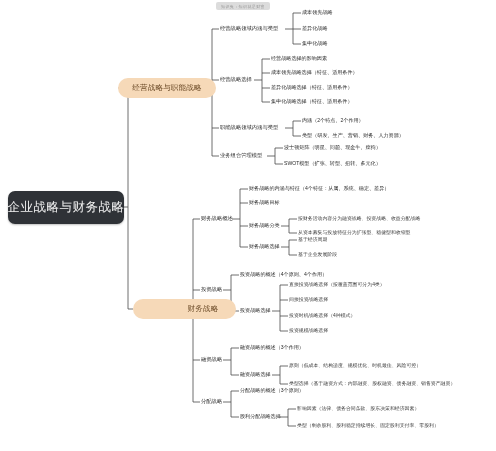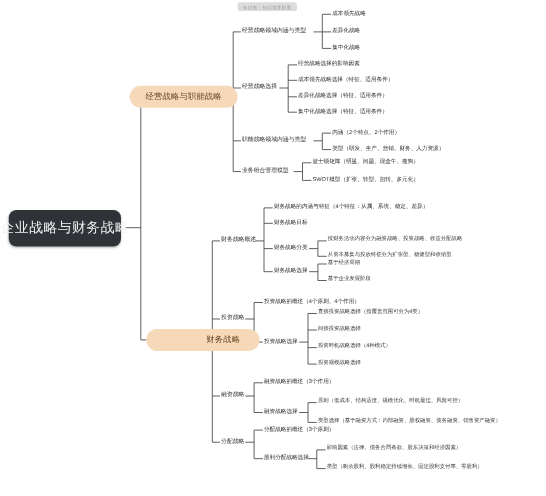--- a/index.html
+++ b/index.html
@@ -13,21 +13,21 @@
   }
   #canvas{position:absolute;inset:0;width:496px;height:451px;}
   svg.links{position:absolute;left:0;top:0;width:496px;height:451px;pointer-events:none;}
   svg.links path,svg.links line{fill:none;stroke:#4a4a4a;stroke-width:0.8;}
 
   .node{position:absolute;white-space:nowrap;}
 
   
   .root{
     left:8px;top:191px;
-    width:102px;height:33px;
+    width:116px;height:33px;
     background:#2f3237;
     border-radius:7px;
     color:#f2f2f2;
     font-size:12.5px;
     display:flex;align-items:center;justify-content:center;
     letter-spacing:0.5px;
     box-shadow:0 1px 2px rgba(0,0,0,.25);
   }
 
   

